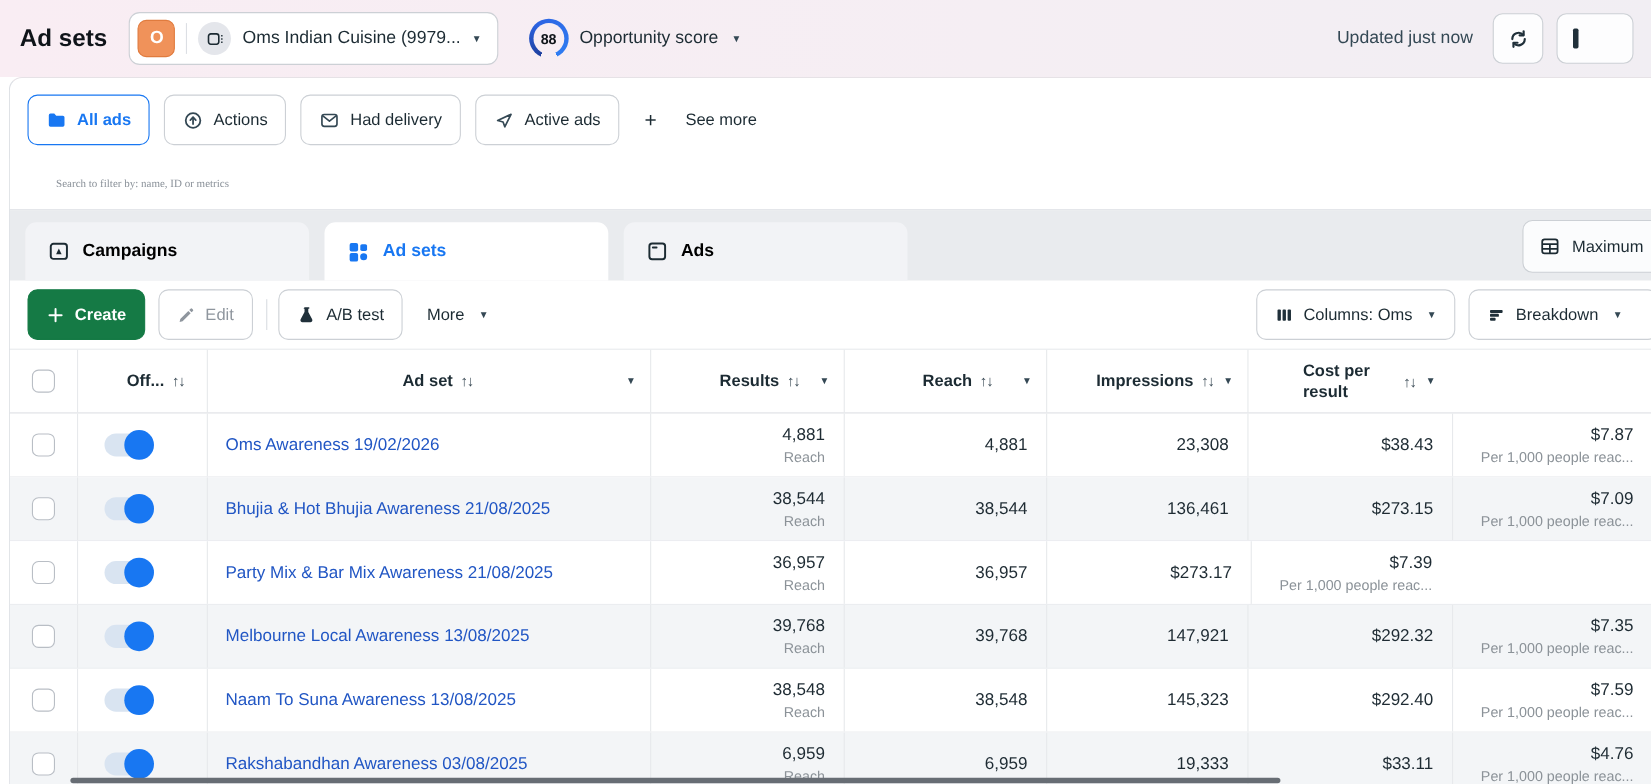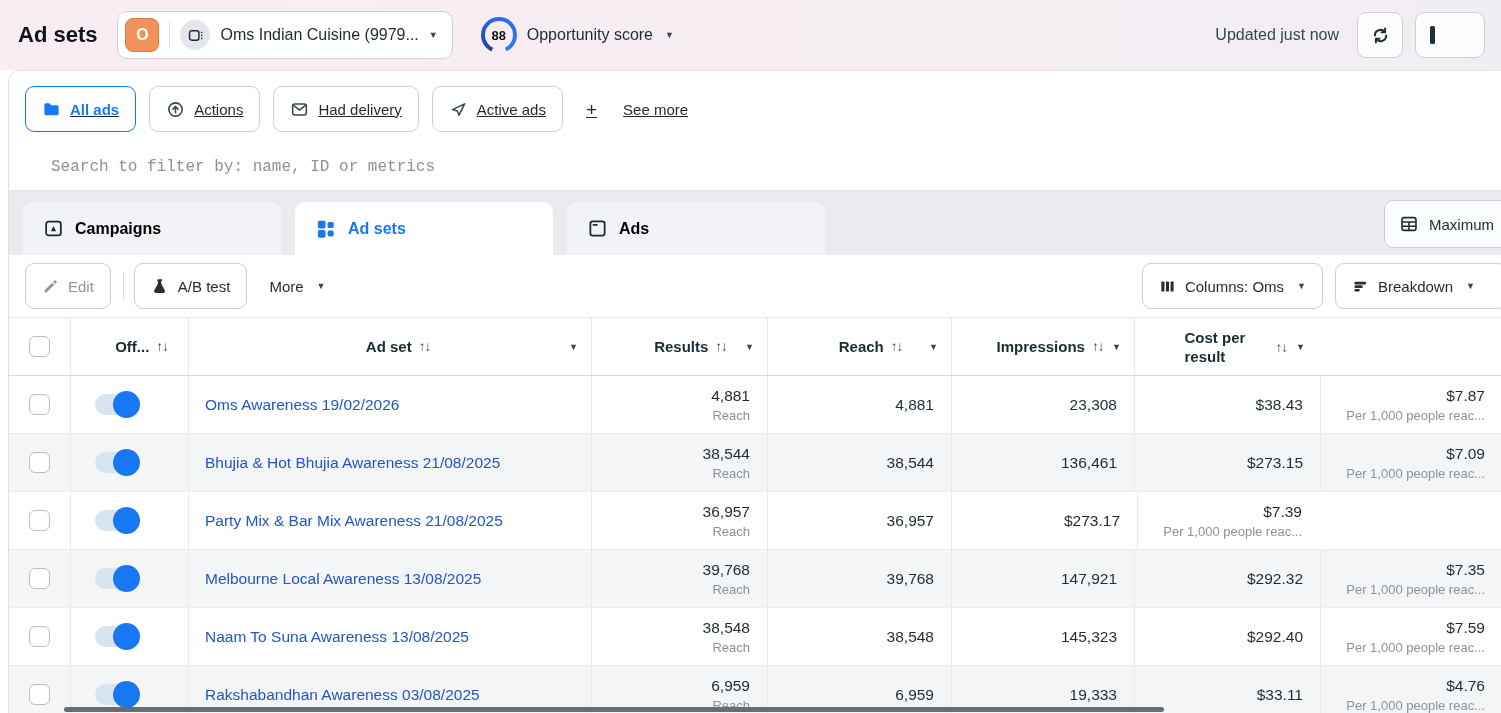--- a/index.html
+++ b/index.html
@@ -31,33 +31,33 @@
   .iconbtn { width:46px; height:46px; border:1px solid #ccd0d5; border-radius:9px; background:#fdfdfe;
     display:flex; align-items:center; justify-content:center; flex-shrink:0; cursor:pointer; }
   .cutbtn { width:70px; justify-content:flex-start; padding-left:14px; }
   .cutglyph { width:5px; height:18px; background:#20303a; border-radius:1.5px; }
 
   
   .panel { margin-left:8px; width:1493px; border-left:1px solid #dcdfe4; border-top:1px solid #e6e2e6;
     border-top-left-radius:12px; background:#fff; height:643px; position:relative; }
 
   
-  .chips-row { display:flex; align-items:center; gap:13px; padding:15px 0 12px 16px;text-decoration:underline; }
+  .chips-row { display:flex; align-items:center; gap:13px; padding:15px 0 12px 16px; }
   .chip { display:flex; align-items:center; gap:9px; height:46px; padding:0 16px; border:1px solid #ccd0d5;
     border-radius:9px; background:#fff; font-size:15px; font-weight:500; color:#1c2b33; cursor:pointer; white-space:nowrap; }
   .chip.active { border:1.5px solid #1877f2; color:#1877f2; font-weight:700; }
   .seemore { display:flex; align-items:center; gap:26px; font-size:15px; font-weight:500; color:#1c2b33;
     padding:0 10px; cursor:pointer; }
   .plus-glyph { font-size:19px; font-weight:400; color:#1c2b33; line-height:1; }
   .plus-glyph::before { content:"+"; }
 
   
   .search-row { border-bottom:1px solid #e4e6ea; }
-  .search-input { width:100%; height:46px; border:0; outline:none; font-size:16px; padding:0 0 0 42px;
-    font-family:Liberation Mono, monospace; color:#000000; background:#fff; }
+  .search-input { width:100%; height:46px; border:0; outline:none; font-size:10px; padding:0 0 0 42px;
+    font-family:Liberation Serif, serif; color:#000000; background:#fff; }
   .search-input::placeholder { color:#8a9199; }
 
   
   .tab-band { height:64px; background:#e9ebee; display:flex; align-items:flex-end; padding-left:14px; position:relative; }
   .tab { display:flex; align-items:center; gap:11px; width:258px; height:53px; padding-left:20px;
     background:#f2f3f6; border-top-left-radius:10px; border-top-right-radius:10px; margin-right:14px;
     font-size:16px; font-weight:600; color:#000000; cursor:pointer; }
   .tab.active { background:#fff; color:#1877f2; }
   .maximum-btn { position:absolute; left:1375px; top:9px; height:48px; width:160px; background:#fbfcfd;
     border:1px solid #ccd0d5; border-radius:9px; display:flex; align-items:center; gap:10px; padding-left:14px;
@@ -227,20 +227,27 @@
         <rect x="3" y="3.6" width="14" height="12.8" rx="2.2"></rect>
         <line x1="3" y1="8" x2="17" y2="8"></line>
         <line x1="10" y1="8" x2="10" y2="16.4"></line>
         <line x1="3" y1="12.2" x2="17" y2="12.2"></line>
       </svg>
       <span>Maximum</span>
     </div>
   </div>
 
   <div class="toolbar">
+    <div class="btn green">
+      <svg width="17" height="17" viewBox="0 0 20 20" stroke="#fff" stroke-width="2.1" stroke-linecap="round">
+        <line x1="10" y1="3.5" x2="10" y2="16.5"></line>
+          <line x1="3.5" y1="10" x2="16.5" y2="10"></line>
+      </svg>
+      <span>Create</span>
+    </div>
     <div class="btn disabled">
       <svg width="17" height="17" viewBox="0 0 20 20" fill="#8f969e">
         <path d="M3.4 14.1 12 5.5l2.5 2.5-8.6 8.6-3.2.7zM13 4.5l1.4-1.4a1.2 1.2 0 0 1 1.7 0l.8.8a1.2 1.2 0 0 1 0 1.7L15.5 7z"></path>
       </svg>
       <span>Edit</span>
     </div>
     <div class="vsep"></div>
     <div class="btn">
       <svg width="18" height="18" viewBox="0 0 20 20" fill="#20303a">
         <path d="M7.6 2.6h4.8v1.6h-1v3.2l3.9 7.2a2.1 2.1 0 0 1-1.8 3.1H5.5a2.1 2.1 0 0 1-1.8-3.1l3.9-7.2V4.2h-1z"></path>

